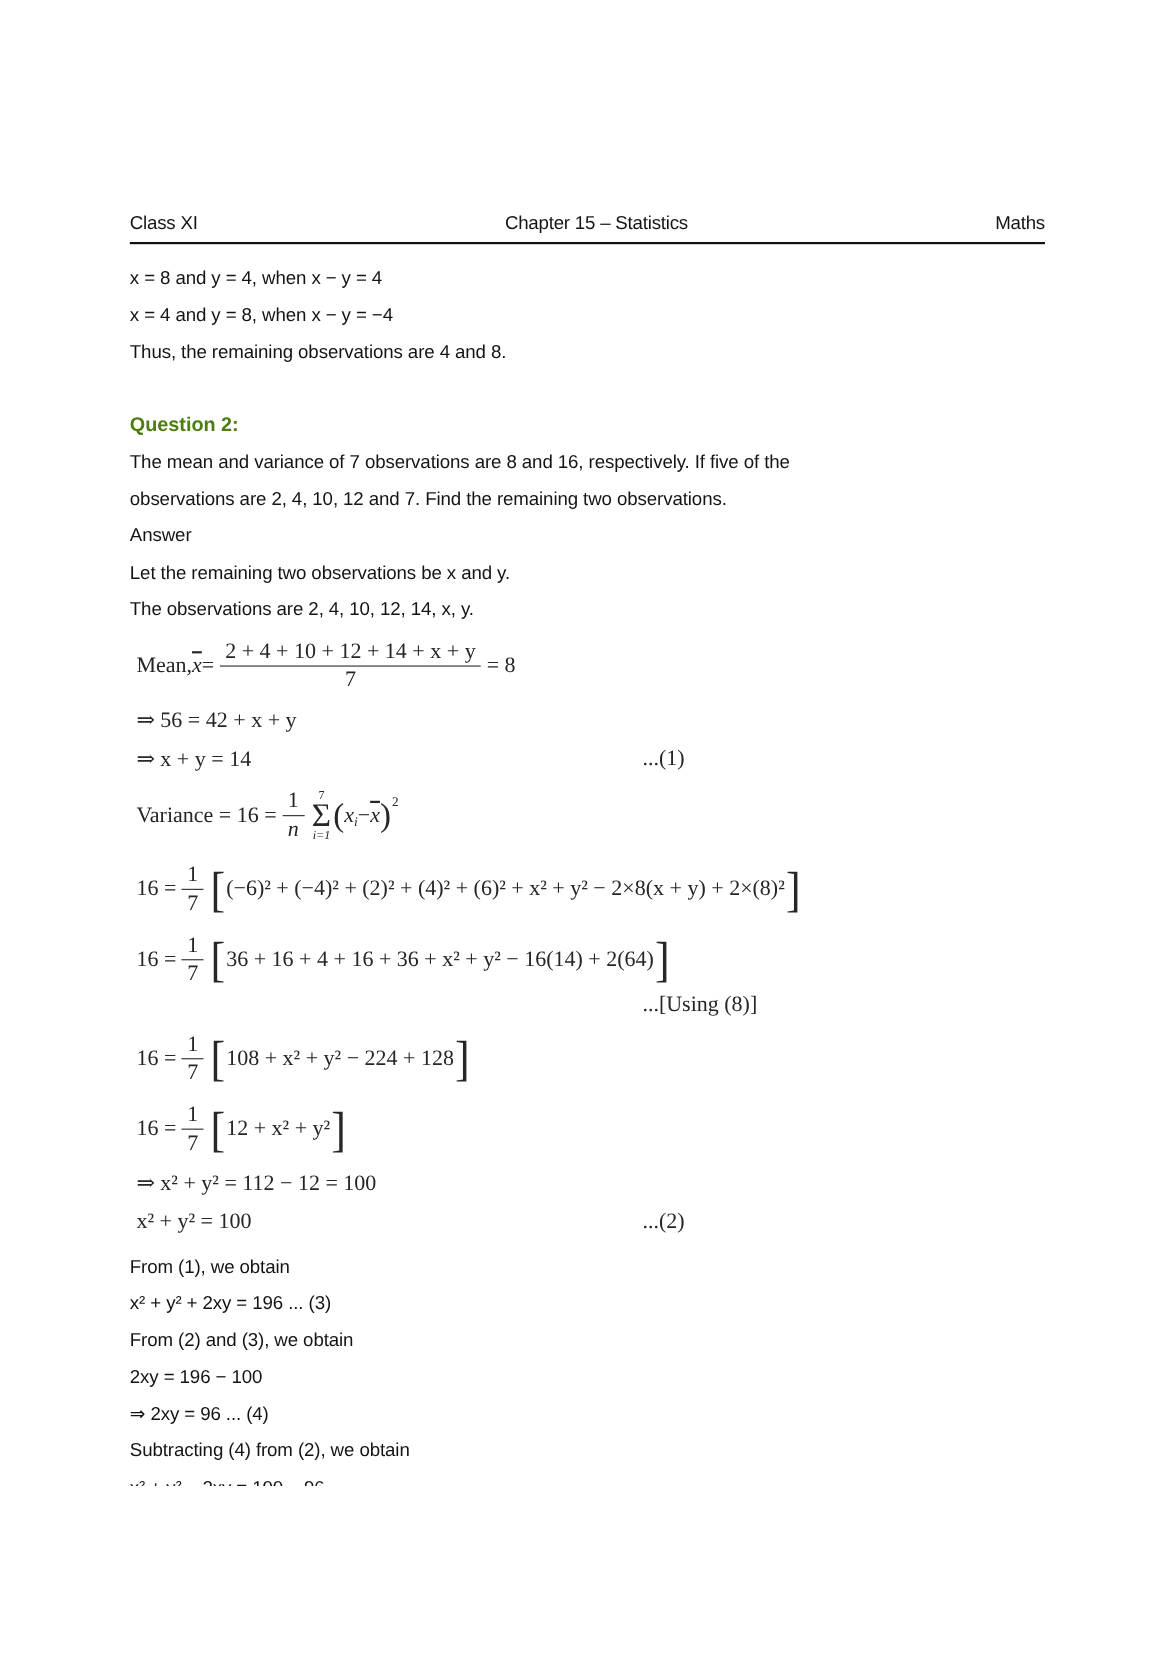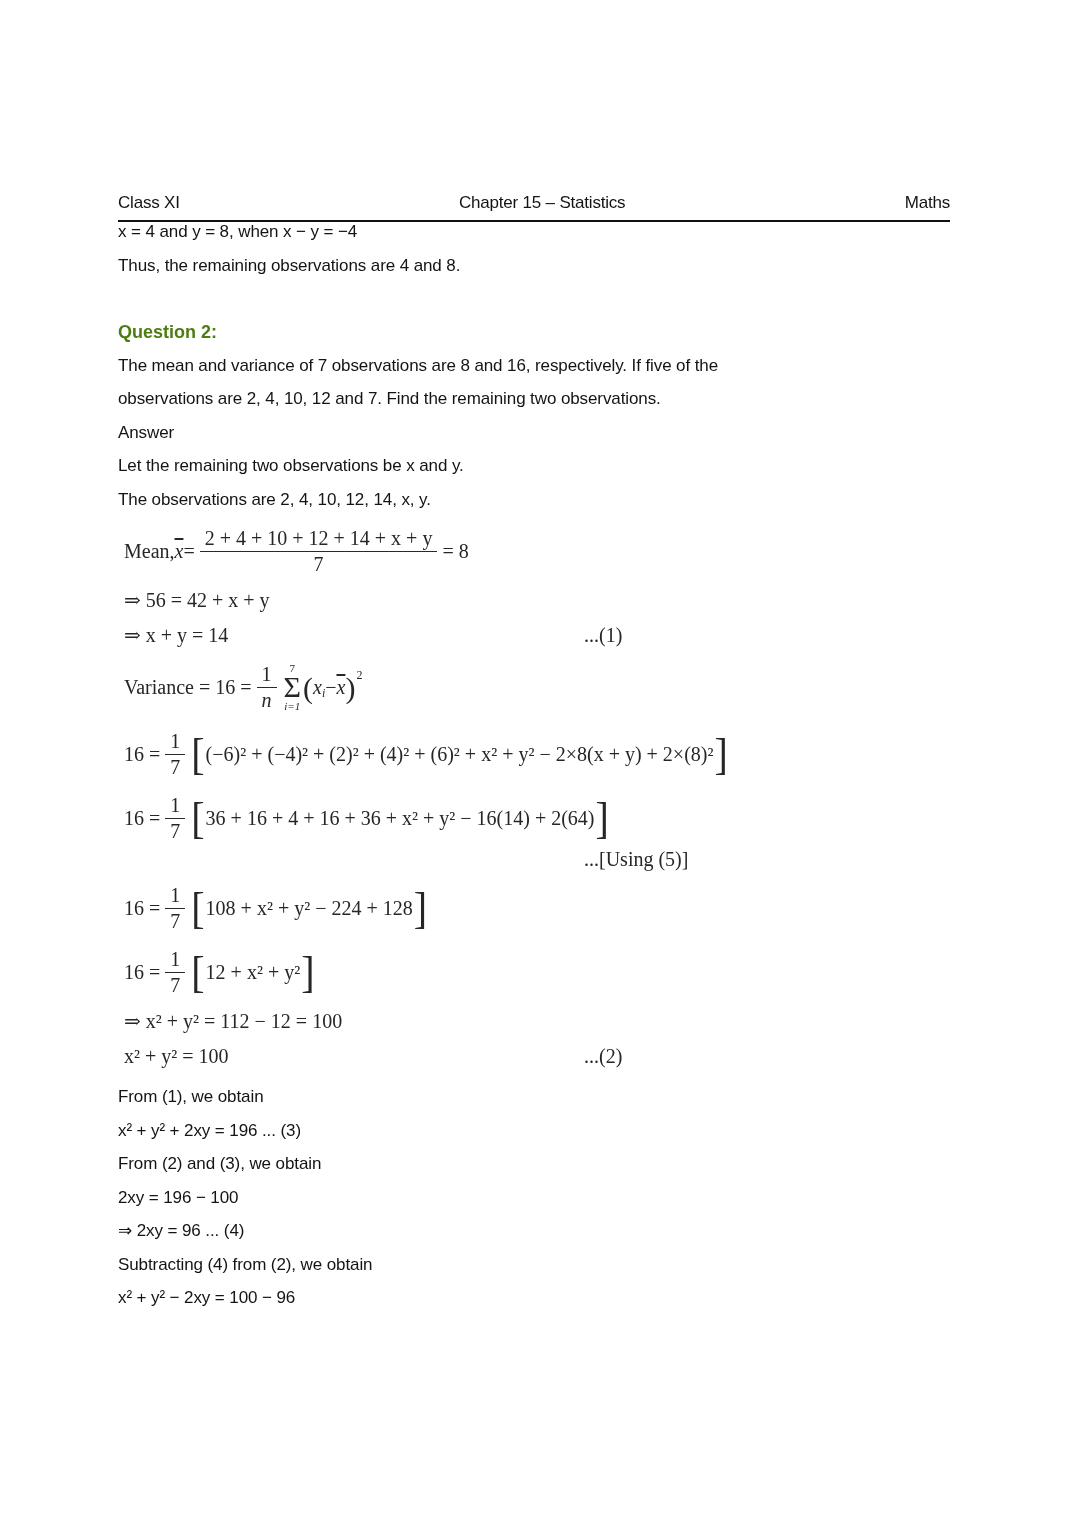--- a/index.html
+++ b/index.html
@@ -117,20 +117,21 @@
 
 <div class="page">
   <div class="content">
 
     <div class="doc-header">
       <span>Class XI</span>
       <span>Chapter 15 – Statistics</span>
       <span>Maths</span>
     </div>
 
+    <p class="body-line first-after-header">x = 8 and y = 4, when x − y = 4</p>
     <p class="body-line">x = 4 and y = 8, when x − y = −4</p>
     <p class="body-line">Thus, the remaining observations are 4 and 8.</p>
 
     <p class="q-label">Question 2:</p>
     <p class="body-line">The mean and variance of 7 observations are 8 and 16, respectively. If five of the</p>
     <p class="body-line">observations are 2, 4, 10, 12 and 7. Find the remaining two observations.</p>
     <p class="body-line">Answer</p>
     <p class="body-line">Let the remaining two observations be x and y.</p>
     <p class="body-line">The observations are 2, 4, 10, 12, 14, x, y.</p>
 
@@ -192,21 +193,21 @@
         <span class="frac">
           <span class="num">1</span>
           <span class="den">7</span>
         </span>
         <span class="bk">[</span>
         <span>36 + 16 + 4 + 16 + 36 + x² + y² − 16(14) + 2(64)</span>
         <span class="bk">]</span>
       </div>
 
       <div class="mathline row-tagline">
-        <span class="tag">...[Using (5)]</span>
+        <span class="tag">...[Using (8)]</span>
       </div>
 
       <div class="mathline row-big">
         <span>16 = </span>
         <span class="frac">
           <span class="num">1</span>
           <span class="den">7</span>
         </span>
         <span class="bk">[</span>
         <span>108 + x² + y² − 224 + 128</span>

